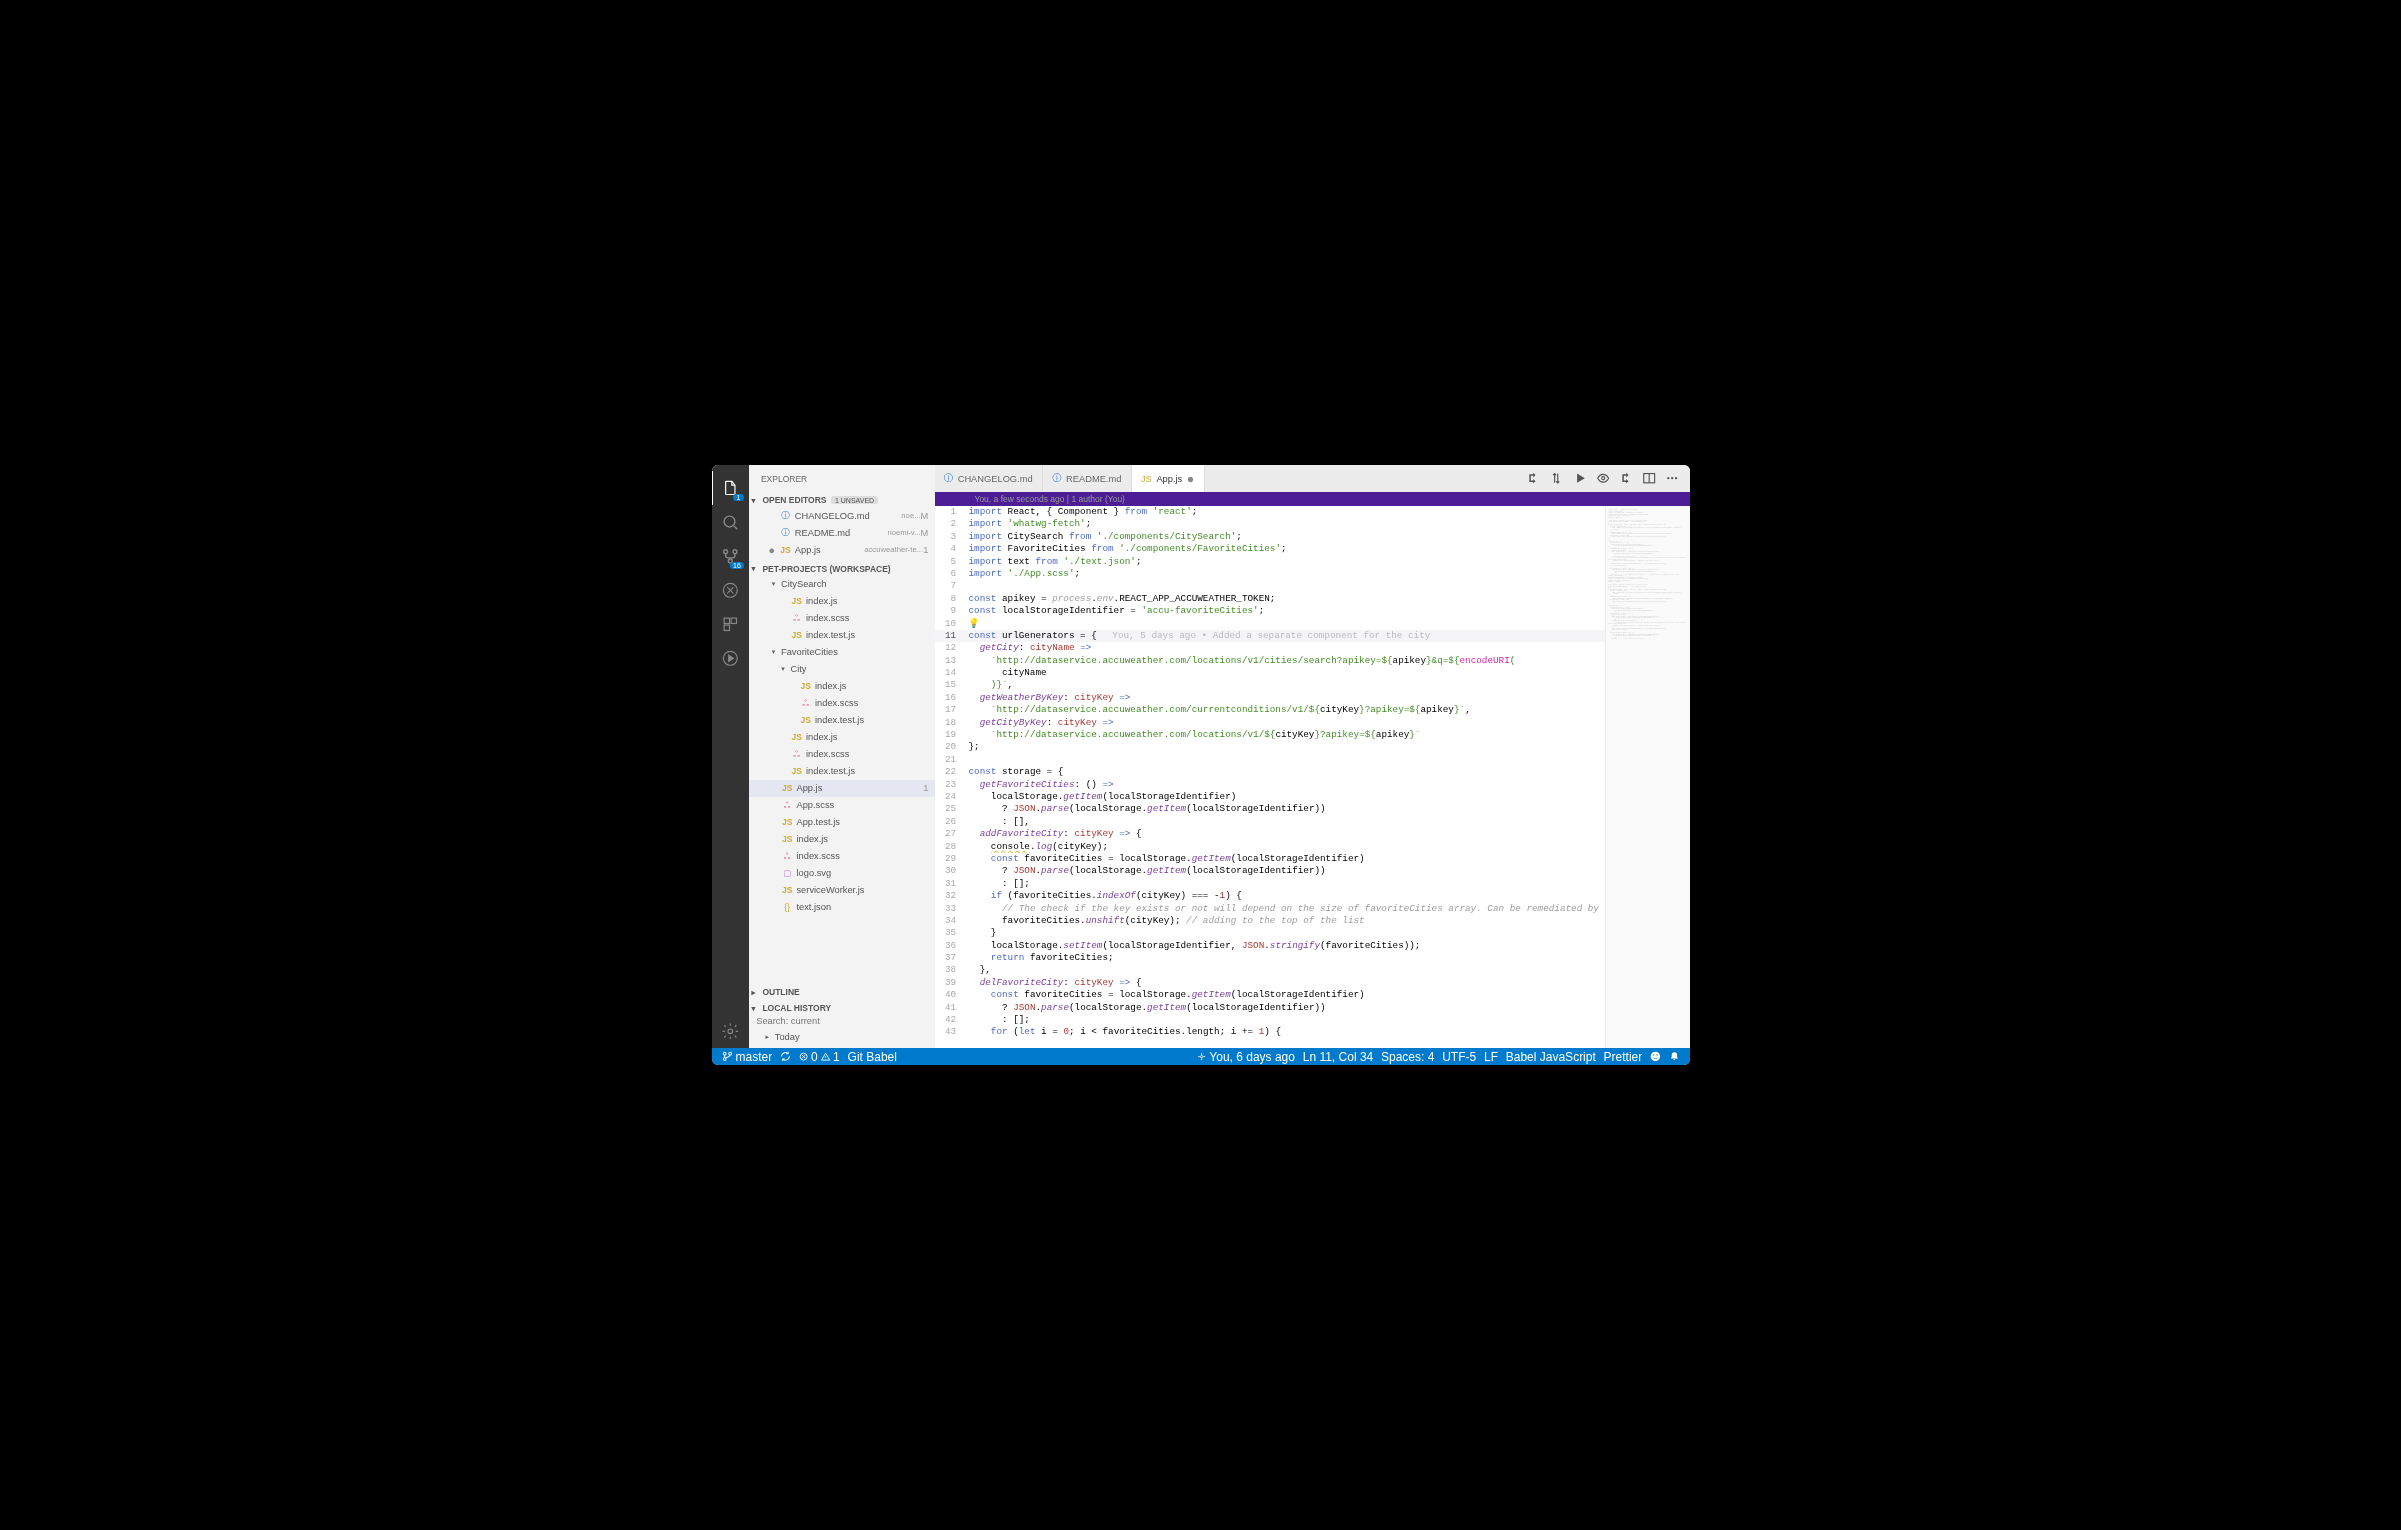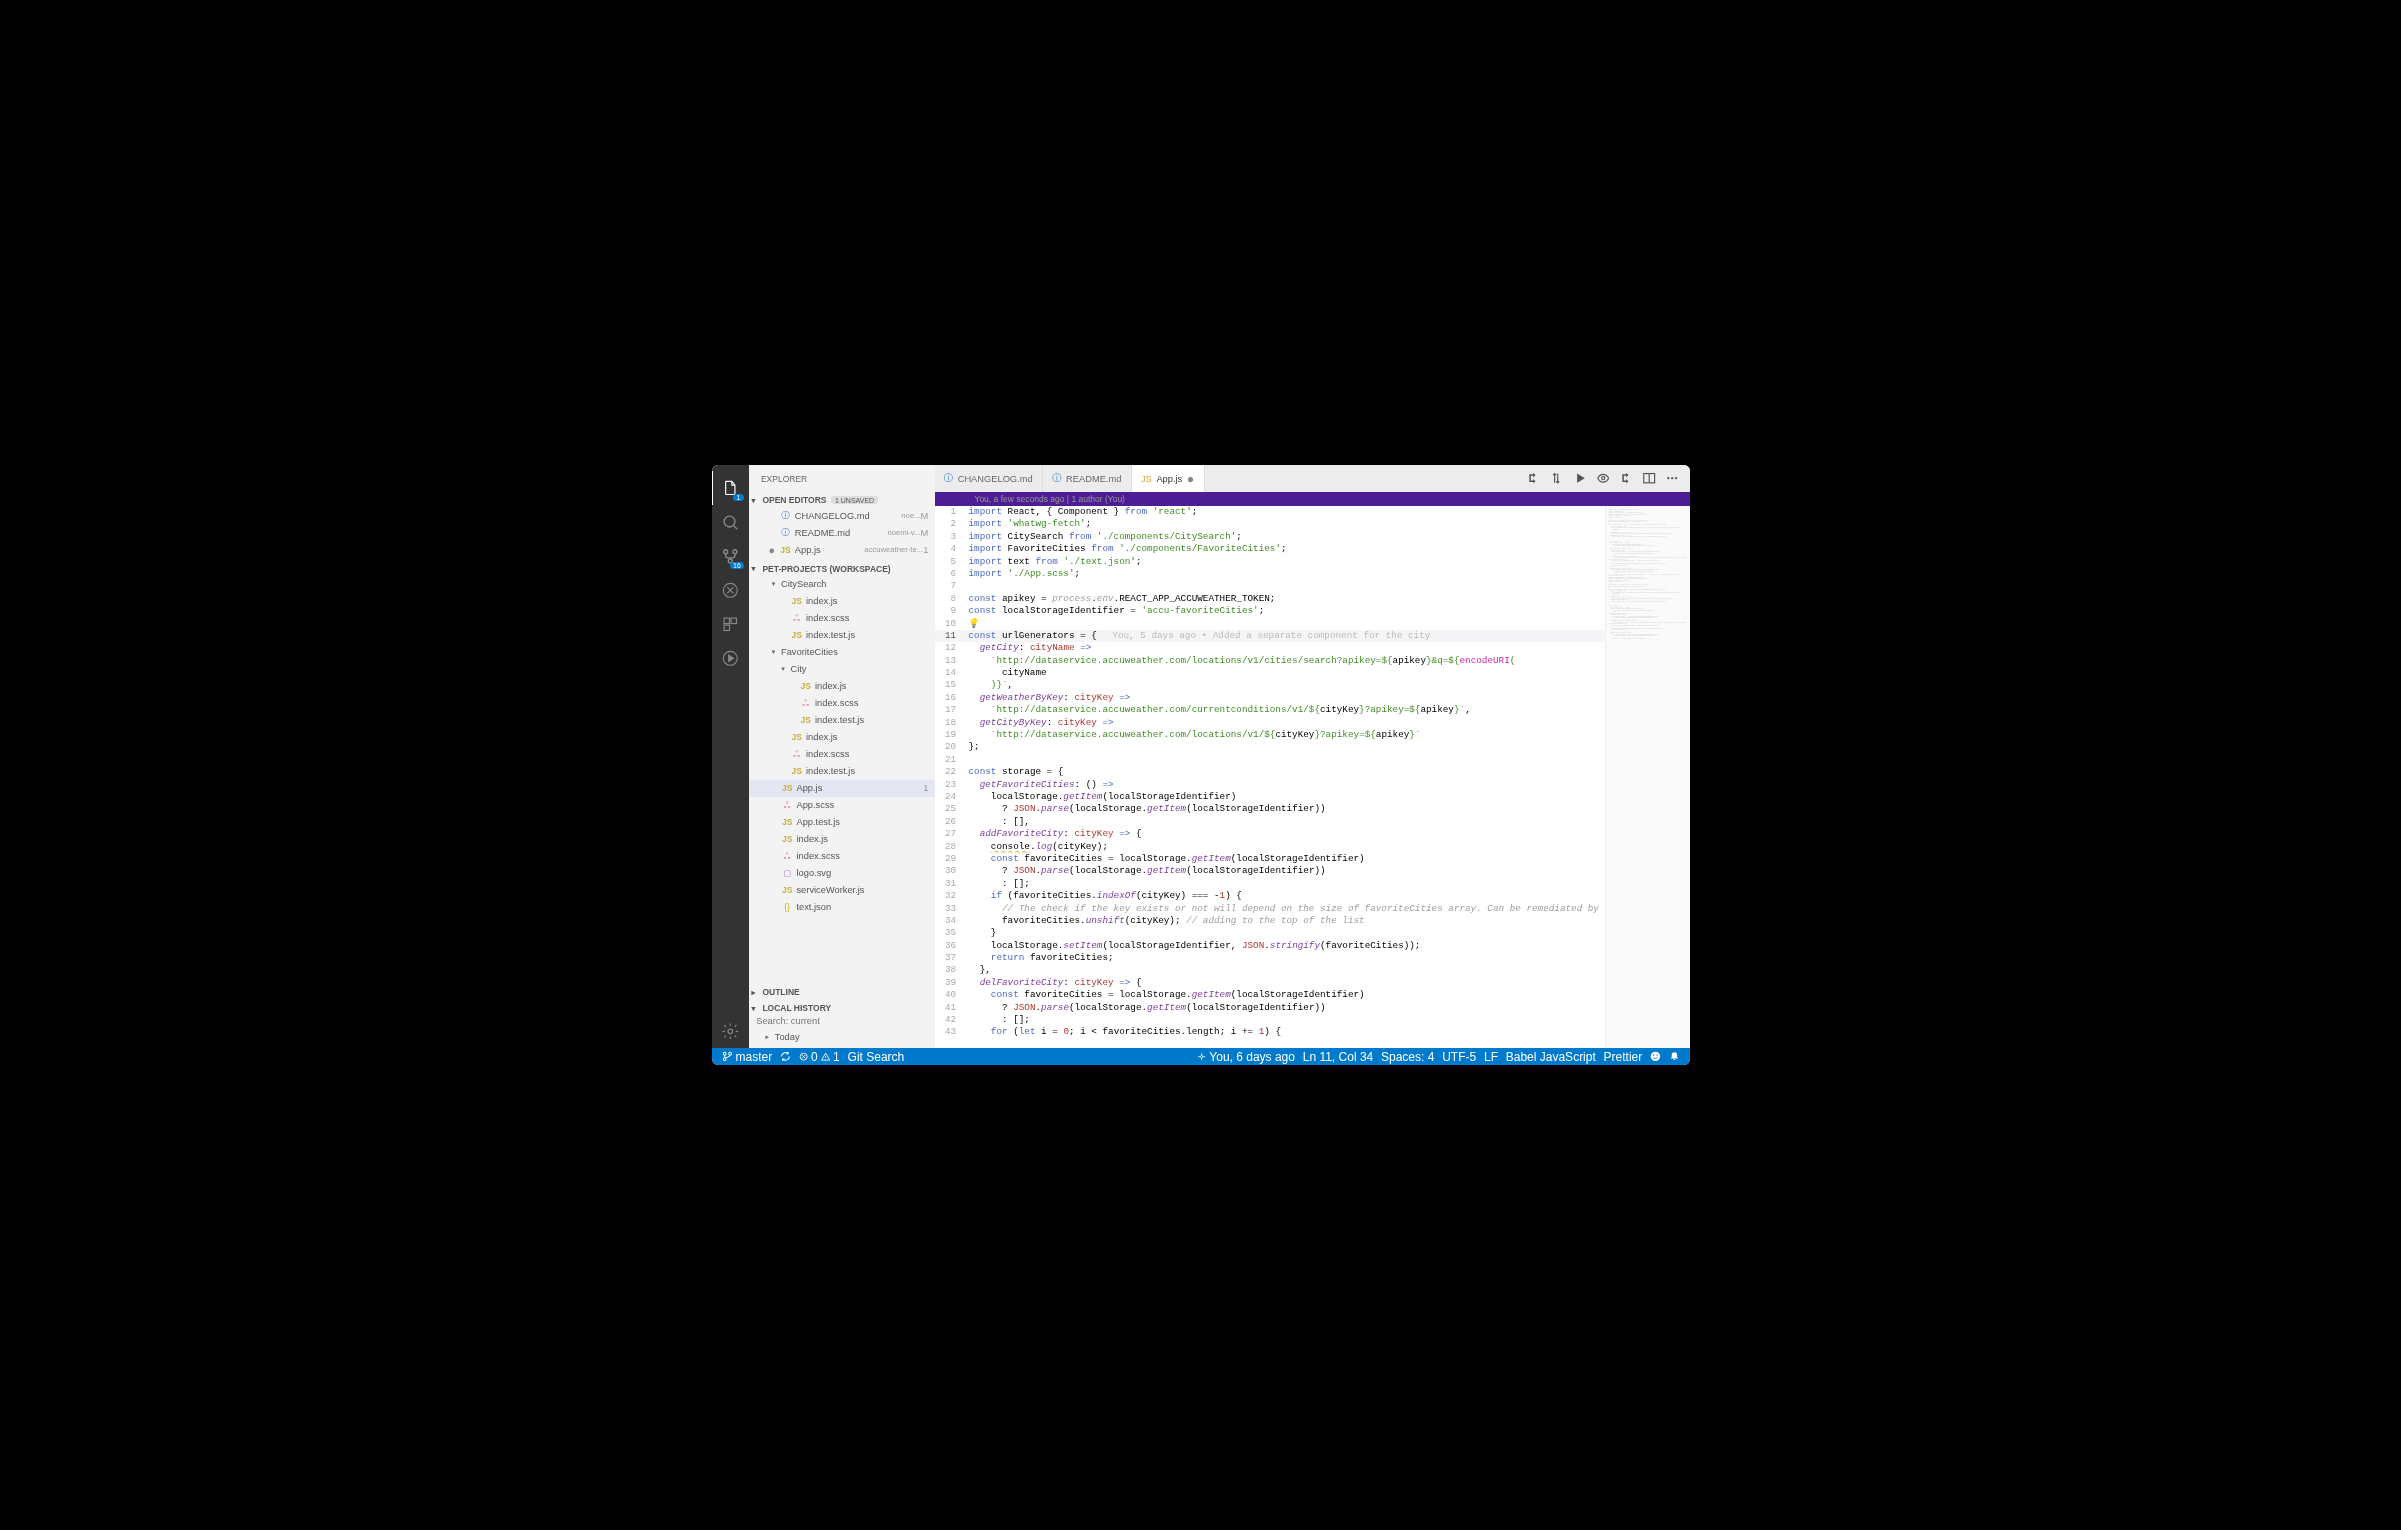--- a/index.html
+++ b/index.html
@@ -494,21 +494,21 @@
       <svg width="9.3" height="9.3" viewBox="0 0 16 16" fill="none" stroke="currentColor" stroke-width="1.5">
           <circle cx="8" cy="8" r="6"></circle>
           <path d="M5 5l6 6M11 5l-6 6"></path>
         </svg>
       <span>0</span>
       <svg width="9.3" height="9.3" viewBox="0 0 16 16" fill="none" stroke="currentColor" stroke-width="1.5">
           <path d="M8 2l7 12H1L8 2zM8 7v3M8 12v.5"></path>
         </svg>
       <span>1</span>
     </div>
-    <div class="sb-item">Git Search</div>
+    <div class="sb-item">Git Babel</div>
     <div class="spacer"></div>
     <div class="sb-item">
       <svg width="9.3" height="9.3" viewBox="0 0 16 16" fill="none" stroke="currentColor" stroke-width="1.5">
           <circle cx="8" cy="8" r="2"></circle>
           <path d="M8 2v3M2 8h3M8 14v-3M14 8h-3"></path>
         </svg>
       <span>You, 6 days ago</span>
     </div>
     <div class="sb-item">Ln 11, Col 34</div>
     <div class="sb-item">Spaces: 4</div>

